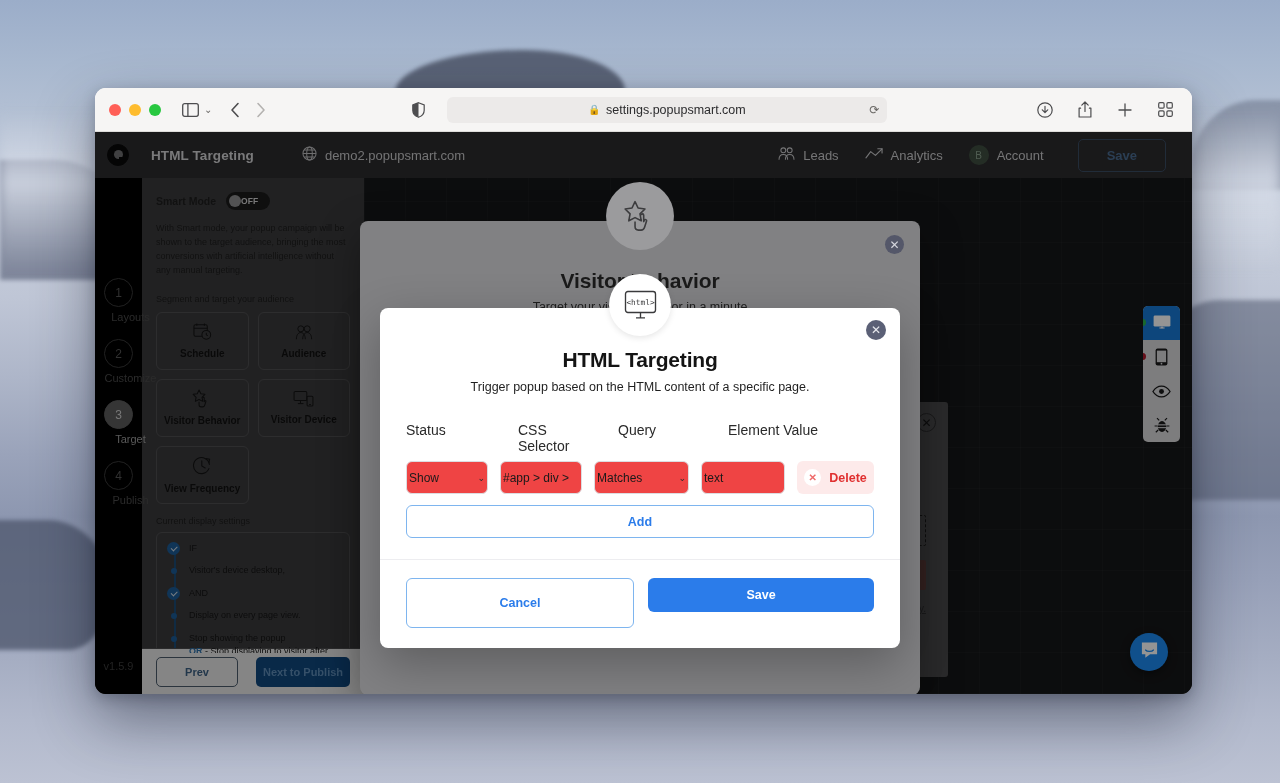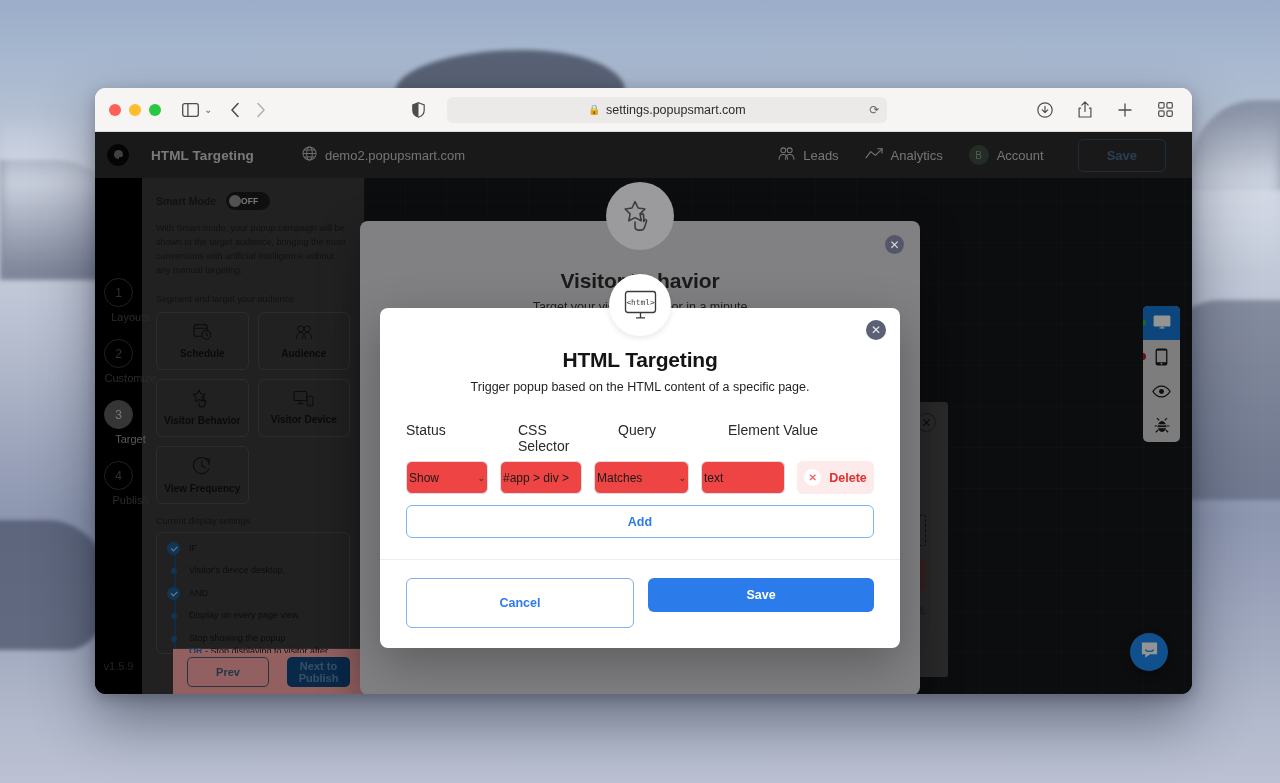--- a/index.html
+++ b/index.html
@@ -252,24 +252,23 @@
     content: ""; position: absolute; left: 3.5px; top: 4px;
     width: 5px; height: 2.5px;
     border-left: 1.5px solid #cfd8e0; border-bottom: 1.5px solid #cfd8e0;
     transform: rotate(-45deg);
   }
   .ddot { width: 6px; height: 6px; border-radius: 50%; background: #1d5c96; flex: none; margin: 4px 3.5px;}
   .dtext { font-size: 9px; color: #151515; line-height: 1.45;}
   .dtext .or { color: #2a6ea8; font-weight: bold; }
   .panel-footer {
     position: absolute; left: 0; right: 0; bottom: 0; height: 46px;
-    background: #fca5a5;
+    background: #e5e5e5;
     display: flex; align-items: center; gap: 18px; padding: 0 14px;
     border-top: 1px solid #4a4a4c;
-    margin-left: 31px;
   }
   .btn-prev {
     flex: 0 0 82px; height: 30px; border-radius: 5px;
     border: 1px solid #4a5a6a; background: transparent;
     color: #3b5f82; font-size: 11px; font-weight: bold;
     display: flex; align-items: center; justify-content: center;
   }
   .btn-next {
     flex: 1; height: 30px; border-radius: 5px;
     background: #10477d; color: #5d8ab5; border: none;

